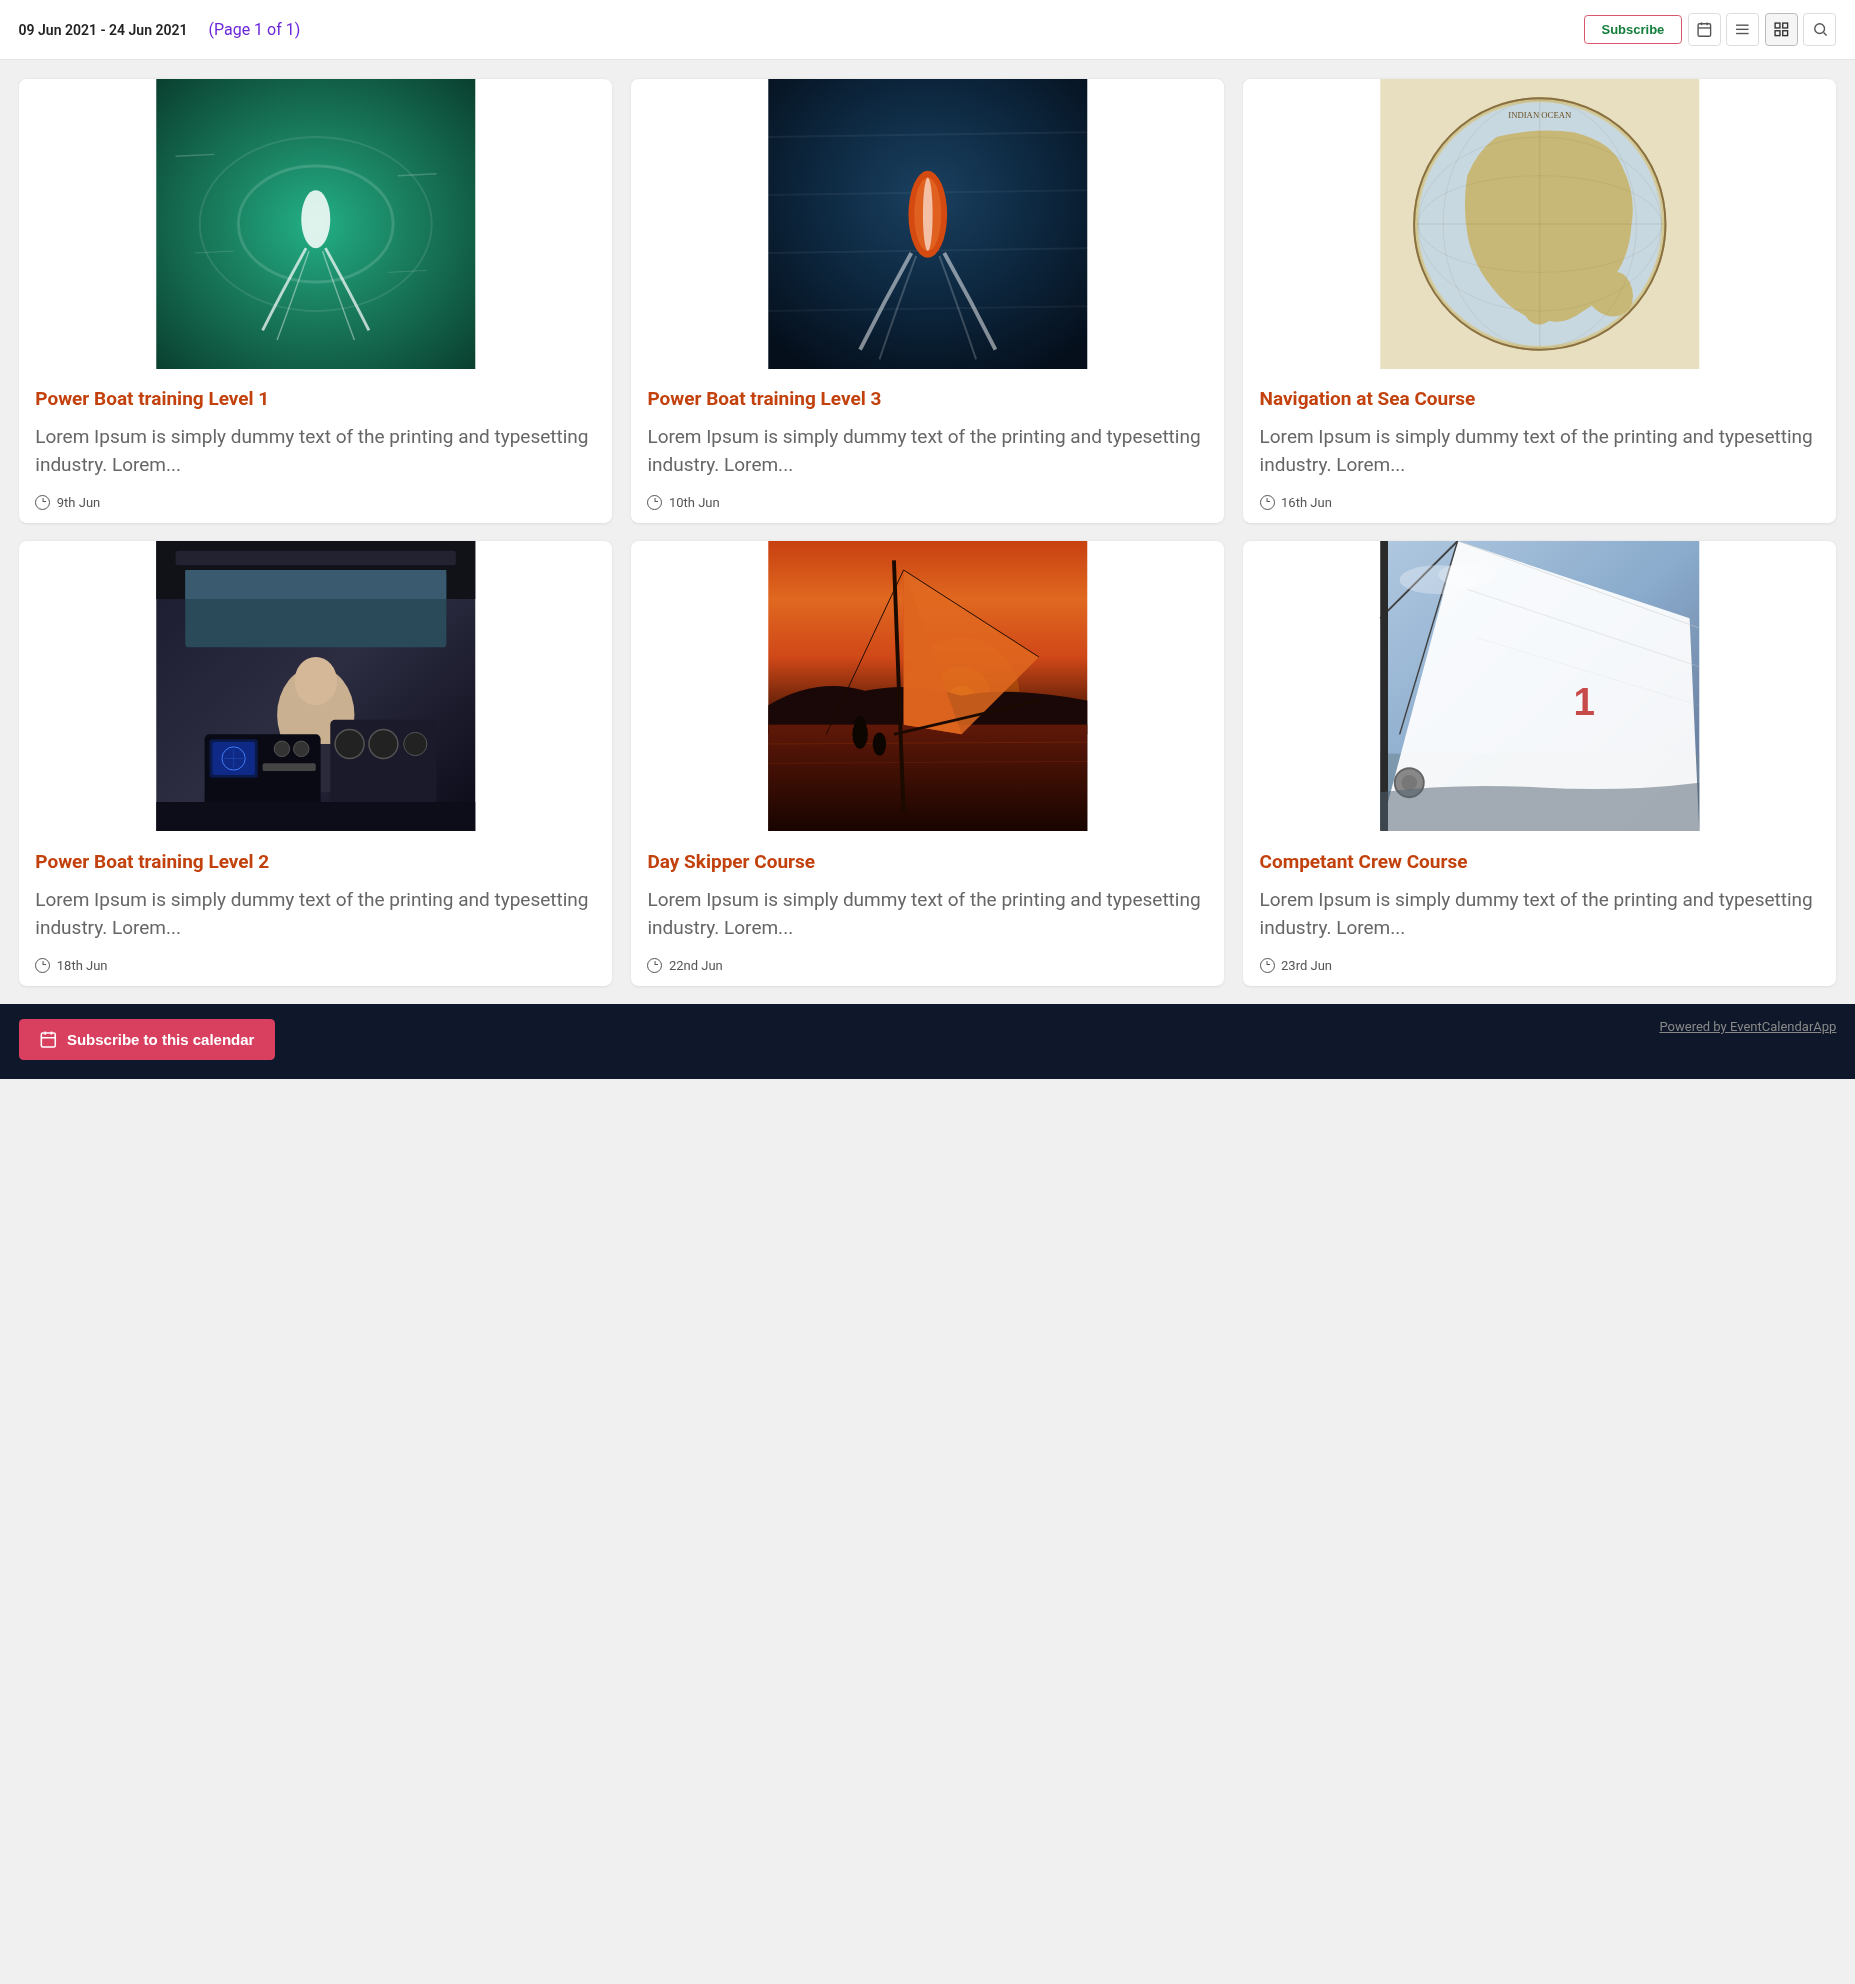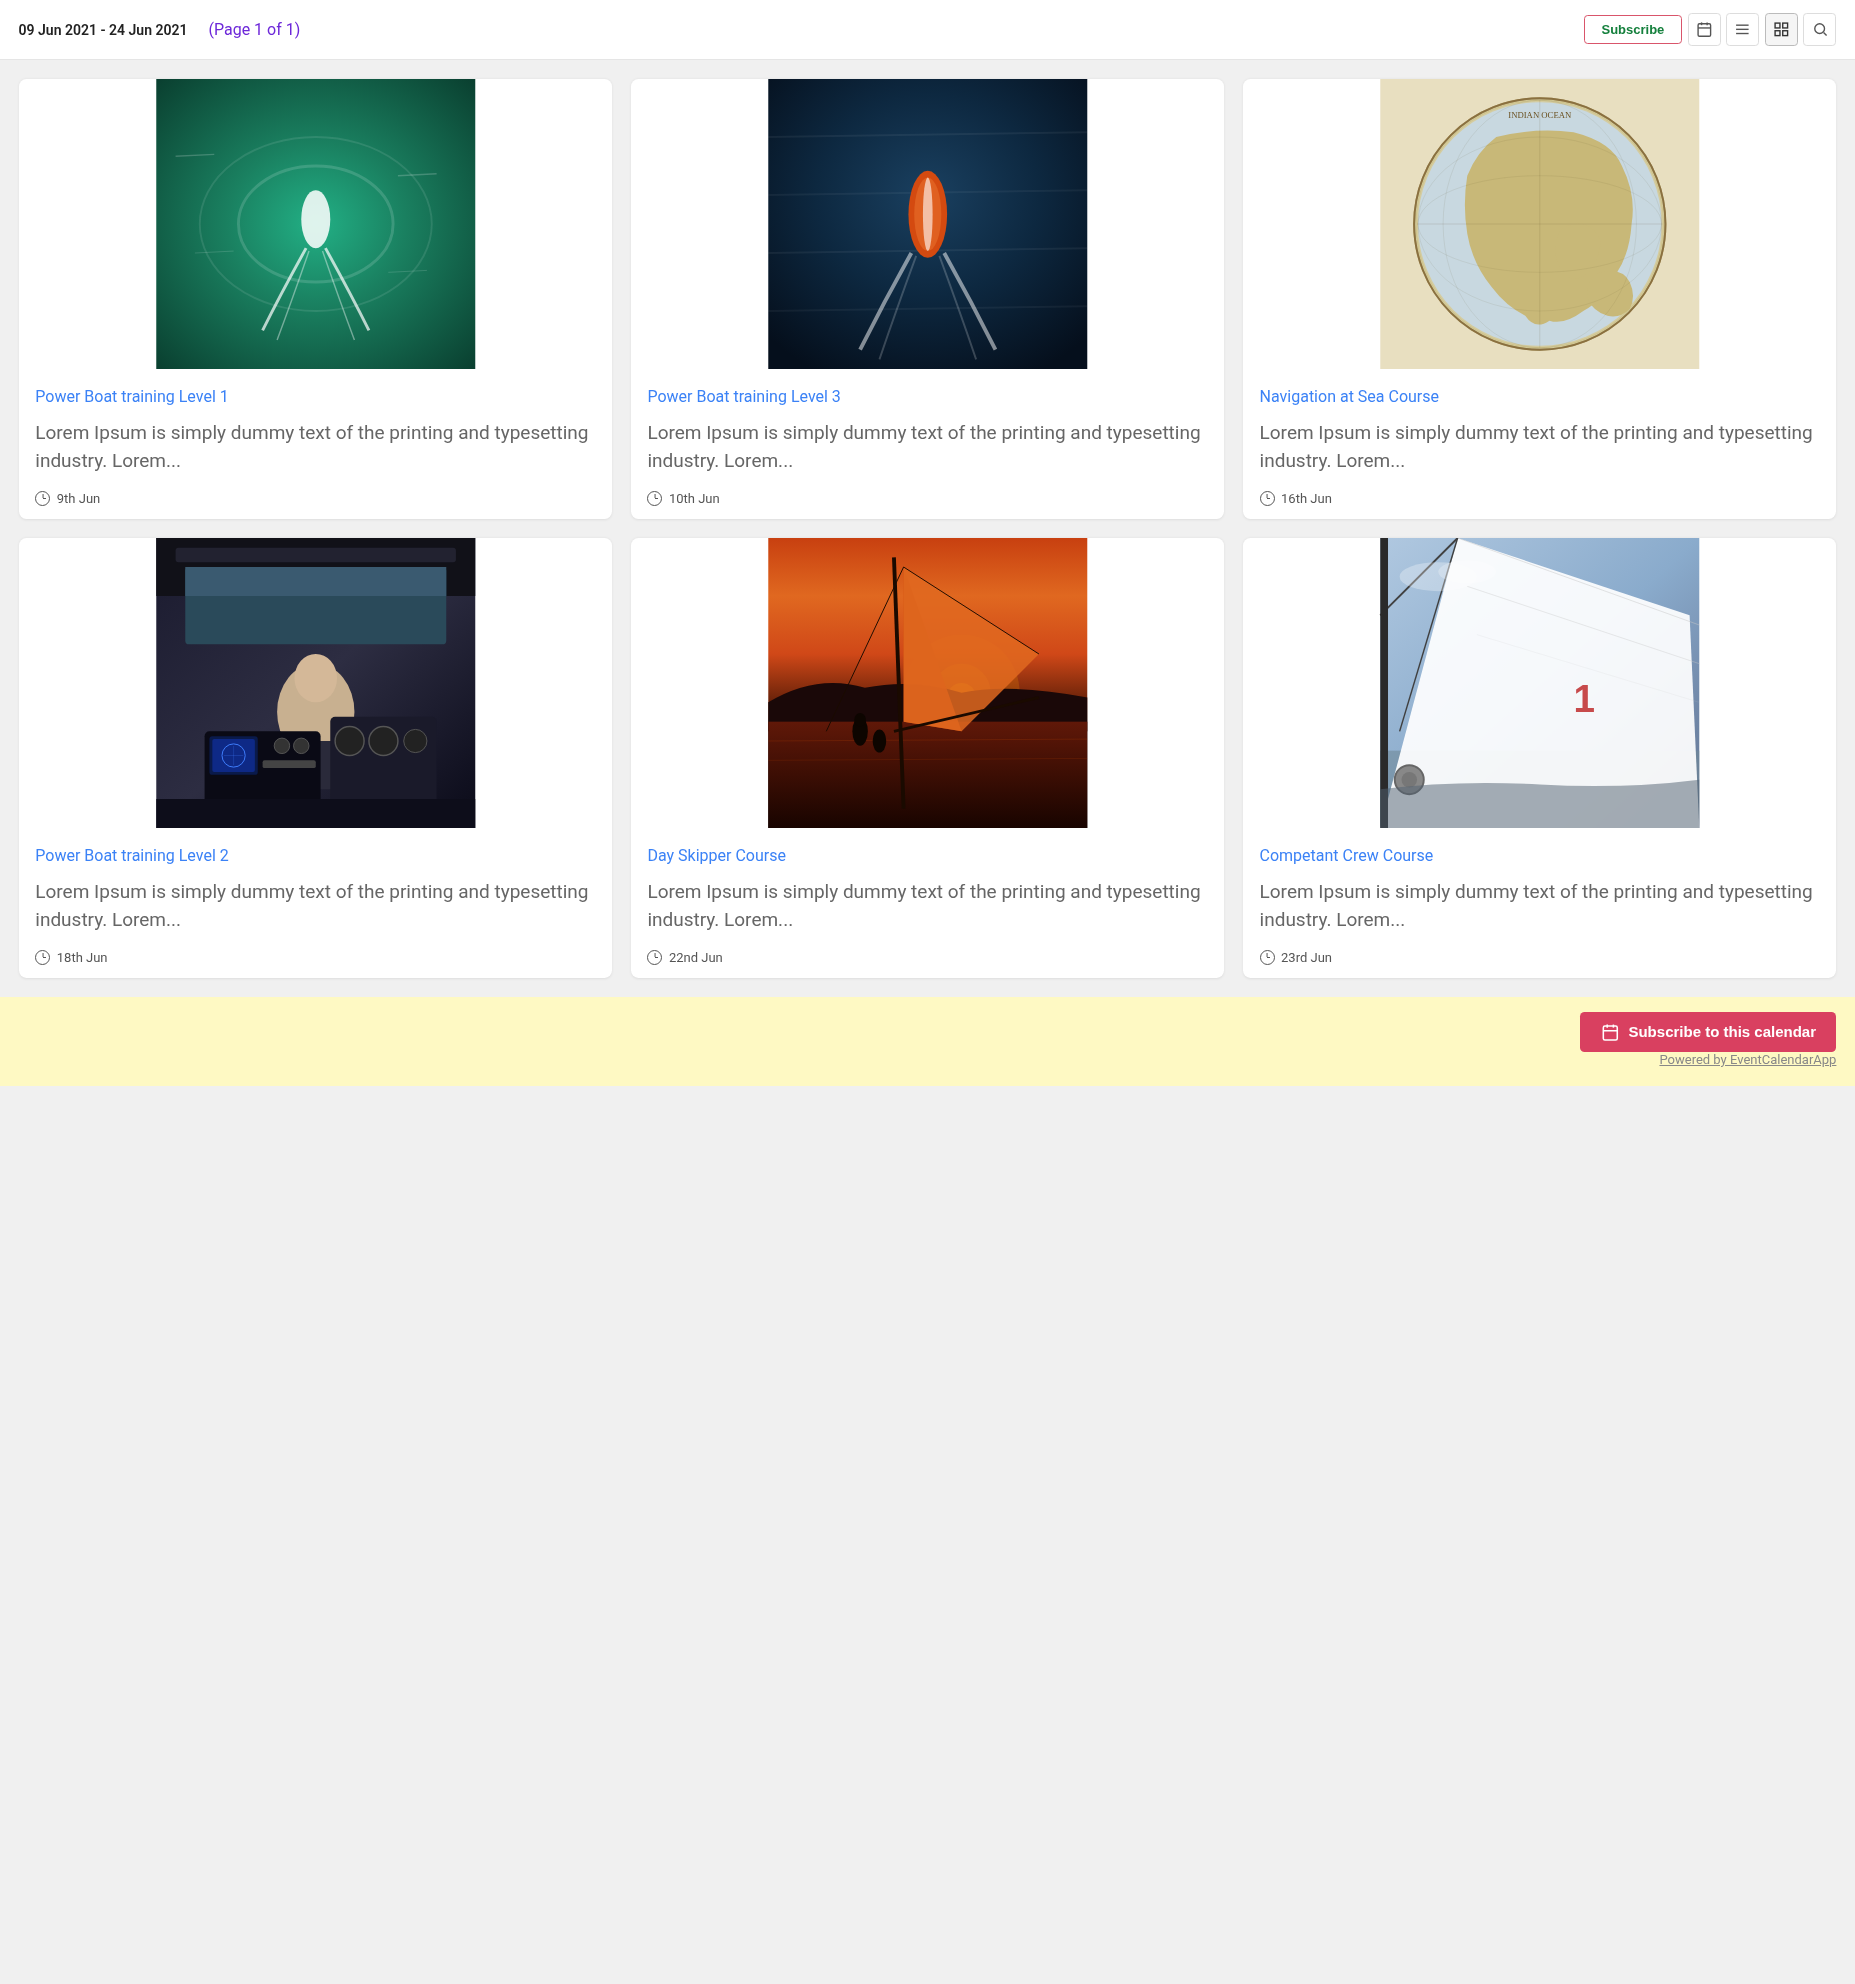--- a/index.html
+++ b/index.html
@@ -89,23 +89,23 @@
       height: 290px;
       flex-shrink: 0;
     }
     .card-body {
       padding: 18.6px 16.7px 13px;
       flex: 1;
       display: flex;
       flex-direction: column;
     }
     .card-title {
-      font-size: 16px;
-      font-weight: 400;
-      color: #3b82f6;
+      font-size: 19px;
+      font-weight: 700;
+      color: #c2410c;
       margin-bottom: 11px;
       line-height: 1.3;
     }
     .card-desc {
       font-size: 19px;
       color: #666;
       line-height: 1.5;
       margin-bottom: 15px;
       flex: 1;
     }
@@ -144,24 +144,23 @@
       top: 5.6px;
       left: 50%;
       width: 2.8px;
       height: 0.9px;
       background: #555;
     }
     
     .footer {
       padding: 15px 18.6px 18.6px;
       display: flex;
-      align-items: flex-end;
+      align-items: flex-start;
       justify-content: space-between;
-      background: #fef9c3;
-      flex-direction: column;
+      background: #0f172a;
     }
     .btn-subscribe-calendar {
       background: #d94060;
       color: #fff;
       border: none;
       border-radius: 4.6px;
       padding: 11px 20.4px;
       font-size: 15px;
       font-weight: 600;
       cursor: pointer;

